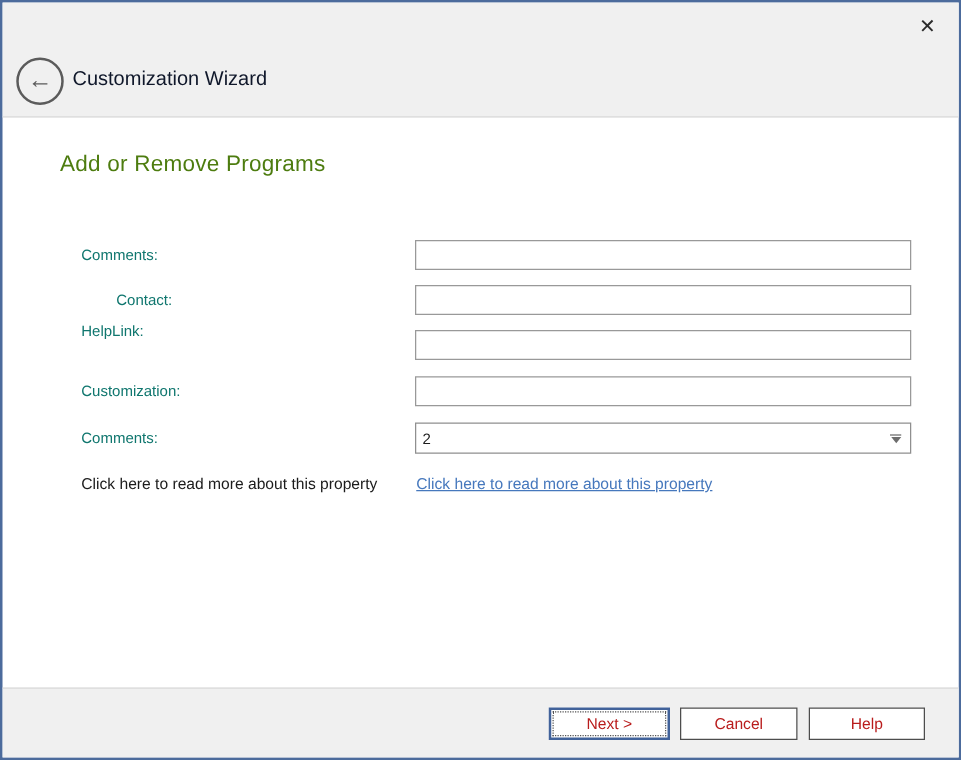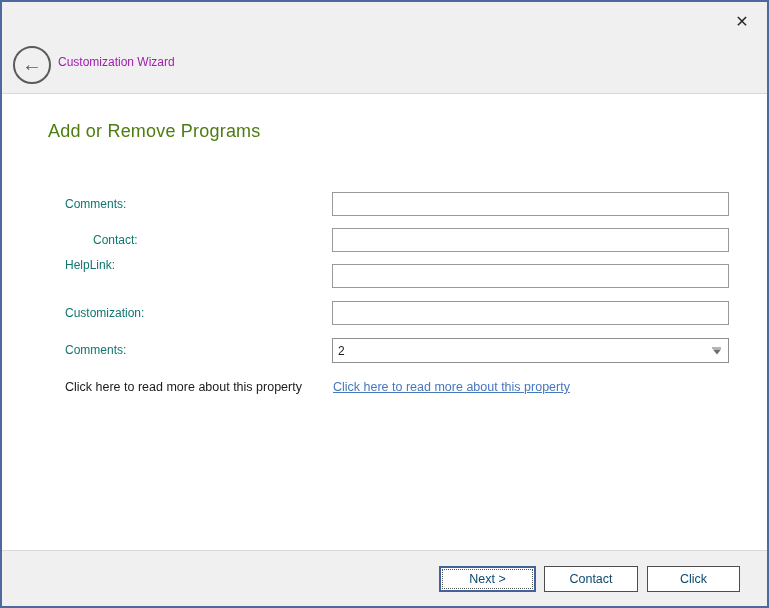--- a/index.html
+++ b/index.html
@@ -20,21 +20,21 @@
     font-size:16px; color:#2b2b2b; cursor:pointer; user-select:none;
   }
   .back-btn {
     position:absolute; left:11px; top:44px; width:34px; height:34px;
     border:2px solid #5b5b5b; border-radius:50%;
     display:flex; align-items:center; justify-content:center;
     color:#5b5b5b; cursor:pointer; background:transparent;
   }
   .back-arrow { font-size:20px; line-height:1; margin-top:-2px; }
   .window-title {
-    position:absolute; left:56px; top:53px; font-size:12px; color:#a21caf;
+    position:absolute; left:56px; top:53px; font-size:16px; color:#0f172a;
   }
   
   .page-heading {
     position:absolute; left:46px; top:119px; font-size:18px;
     color:#4d7c0f; letter-spacing:0.2px;
   }
   .field-label { position:absolute; left:63px; font-size:12px; color:#0f766e; }
   .text-input {
     position:absolute; left:330px; width:397px; height:24px;
     box-sizing:border-box; border:1px solid #999999; background:#fff;
@@ -67,21 +67,21 @@
     color:#4678bd; text-decoration:underline; cursor:pointer;
   }
   
   .footer {
     position:absolute; left:0; right:0; bottom:0; height:55px;
     background:#f0f0f0; border-top:1px solid #d9d9d9;
   }
   .btn {
     position:absolute; top:15px; height:26px; box-sizing:border-box;
     background:#ffffff; border:1px solid #4d4d4d;
-    font-family:"Liberation Sans", sans-serif; font-size:12.5px; color:#0c4a6e;
+    font-family:"Liberation Sans", sans-serif; font-size:12.5px; color:#b91c1c;
     display:flex; align-items:center; justify-content:center; cursor:pointer;
     padding:0;
   }
   .btn-next {
     left:437px; width:97px; border:2px solid #41629a; position:absolute;
   }
   .btn-next .focus-rect {
     position:absolute; left:1px; top:1px; right:1px; bottom:1px;
     border:1px dotted #555; pointer-events:none;
   }
@@ -128,20 +128,20 @@
 
   <div class="link-label">Click here to read more about this property</div>
   <a class="read-more-link">Click here to read more about this property</a>
 
   <div class="footer">
     <button class="btn btn-next">
       <span class="focus-rect"></span>
       <span>Next &gt;</span>
     </button>
     <button class="btn btn-cancel">
-      <span>Contact</span>
+      <span>Cancel</span>
     </button>
     <button class="btn btn-help">
-      <span>Click</span>
+      <span>Help</span>
     </button>
   </div>
 
 </div>
 
 </body></html>

